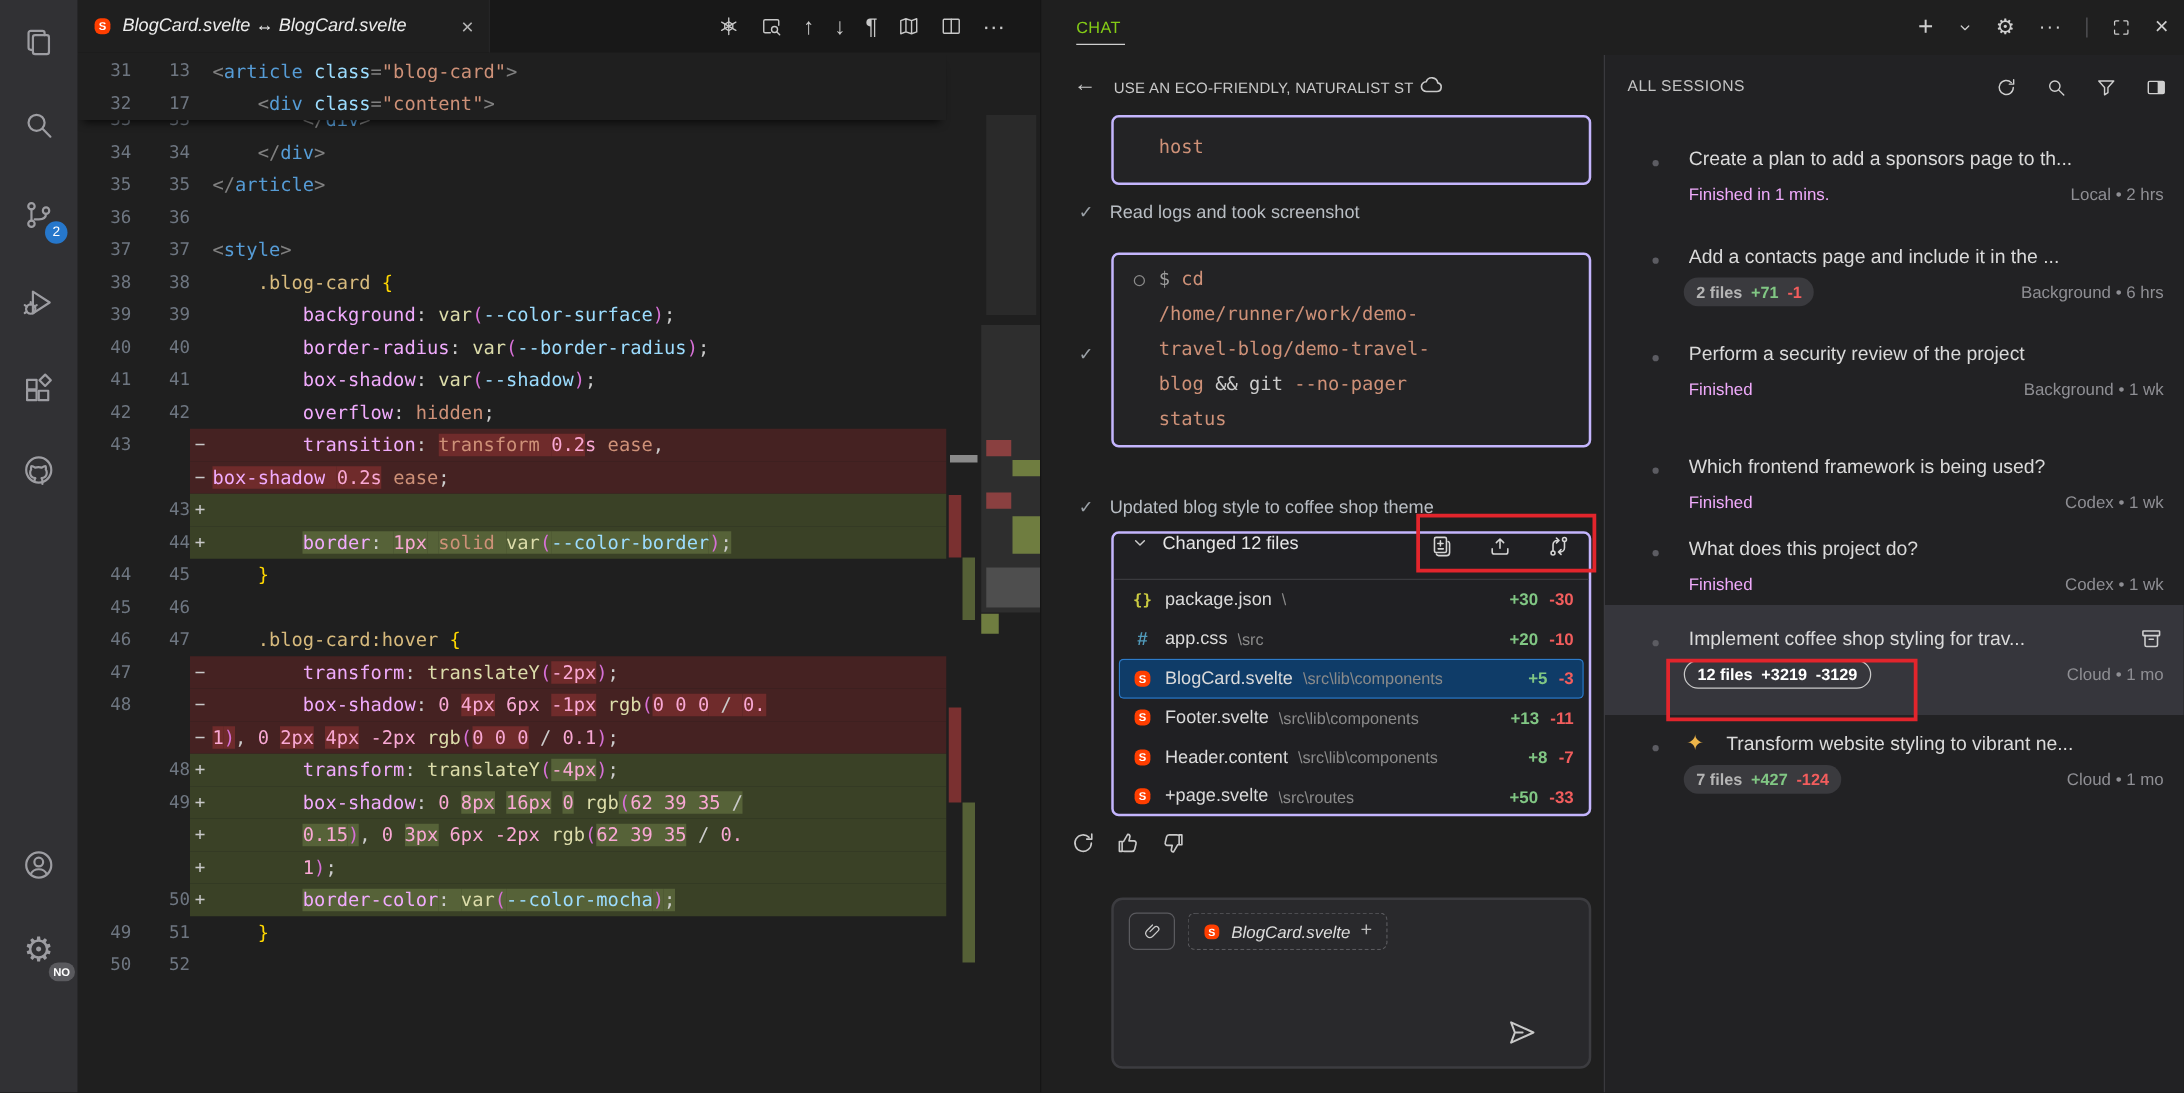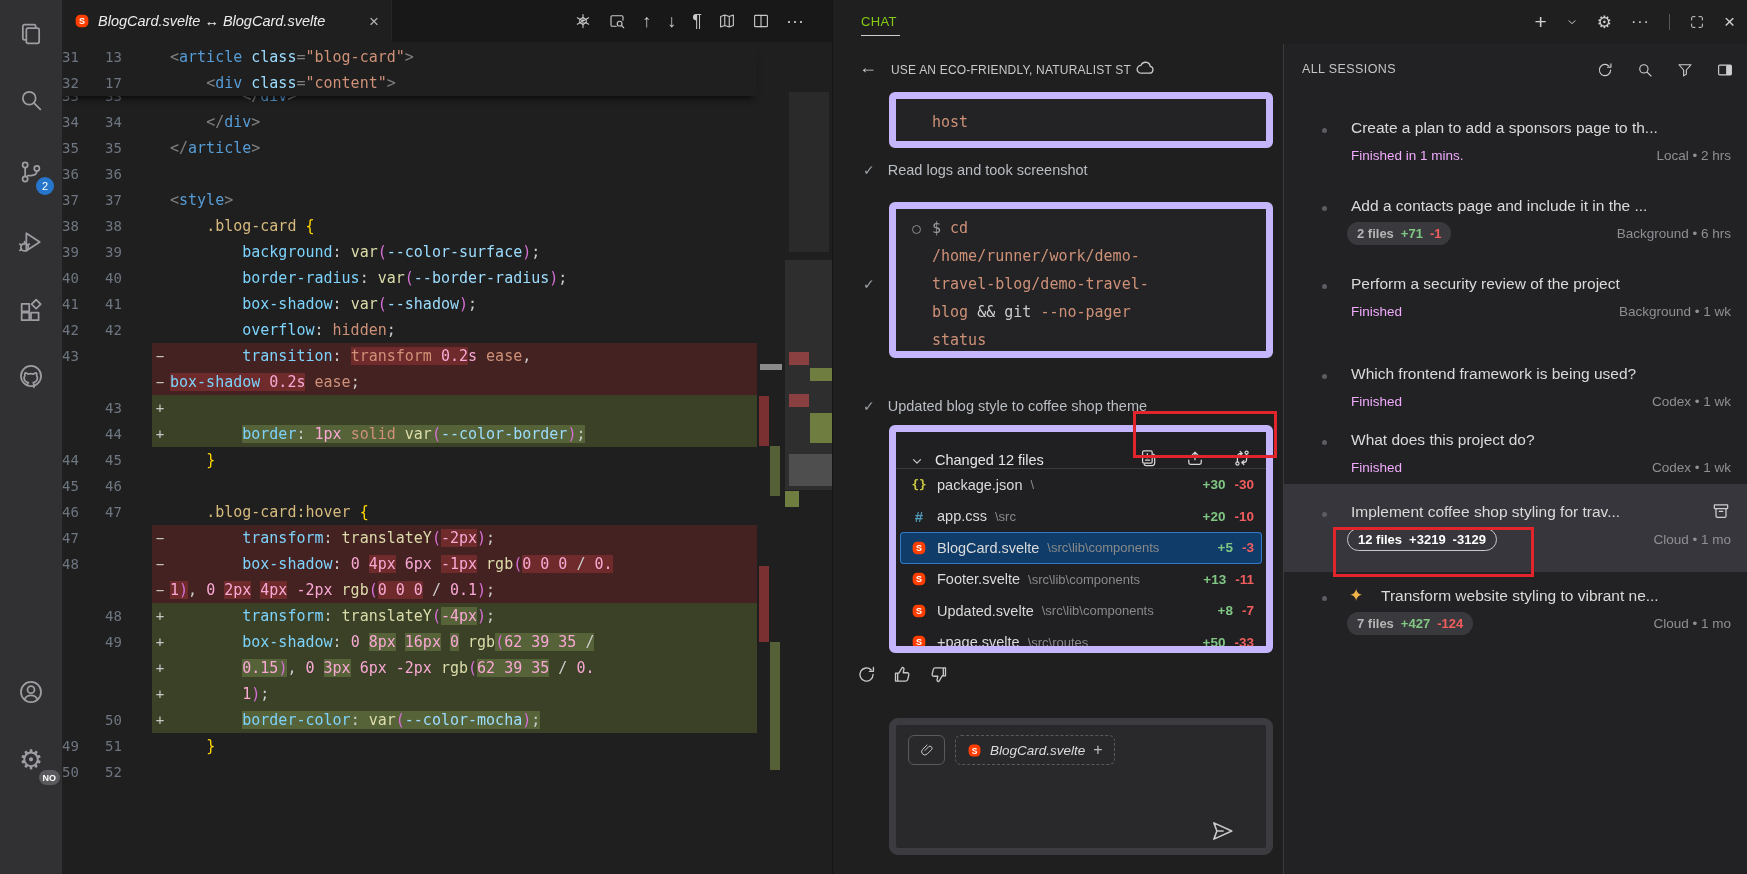--- a/index.html
+++ b/index.html
@@ -26,30 +26,30 @@
   #editor{position:absolute;left:62px;top:0;width:770px;height:874px;background:#1f1f1f}
   #tabbar{position:absolute;top:0;left:0;right:0;height:42px;background:#181818;display:flex}
   #tab{width:330px;height:42px;background:#1f1f1f;display:flex;align-items:center;padding:0 12px;gap:8px;border-right:1px solid #252526}
   #tab-title{font-style:italic;font-size:14.5px;color:#ececec;white-space:nowrap;overflow:hidden}
   #tab-close{margin-left:auto;color:#b4b4b4;font-size:17px;line-height:1;cursor:pointer}
   #editor-actions{margin-left:auto;display:flex;align-items:center;gap:16px;padding-right:28px;color:#c8c8c8}
   #editor-actions .ic{width:18px;height:18px}
   #editor-actions .tg{font-size:16px;color:#c8c8c8}
   #code{position:absolute;top:42px;left:0;right:0;bottom:0;overflow:hidden;font-family:var(--mono);font-size:15px}
   .crow{position:absolute;left:0;width:770px;height:26px;line-height:26px}
-  .ln{position:absolute;top:0;height:26px;color:#6e7681;font-size:14px;font-family:var(--mono)}
+  .ln{position:absolute;top:0;height:26px;color:#6e7681;font-size:14px;text-align:right;font-family:var(--mono)}
   .l1{left:0;width:43px}
   .l2{left:43px;width:47px}
   .sign{position:absolute;left:89px;width:18px;top:0;height:26px;color:#c8c8c8;font-size:14px;text-align:center}
   .linebg{position:absolute;left:90px;width:605px;top:0;height:26px}
   .crow.del .linebg{background:var(--delbg)}
   .crow.add .linebg{background:var(--addbg)}
   .ct{position:absolute;left:108px;top:0;margin:0;white-space:pre;font:inherit;line-height:26px}
   .p{color:#808080}.t{color:#569cd6}.a{color:#9cdcfe}.s{color:#ce9178}.w{color:#cccccc}
-  .sel{color:#d7ba7d}.br{color:#ffd700}.prop{color:#7dd3fc}.val{color:#ce9178}.num{color:#f9a8d4}.fn{color:#dcdcaa}.par{color:#d670d6}
+  .sel{color:#d7ba7d}.br{color:#ffd700}.prop{color:#f0abfc}.val{color:#ce9178}.num{color:#f9a8d4}.fn{color:#dcdcaa}.par{color:#d670d6}
   .crow.del .em{background:var(--delem)}
   .crow.add .emg{background:var(--addem)}
   #sticky{position:absolute;top:2px;left:0;right:75px;height:52px;background:#1f1f1f;z-index:3;box-shadow:0 6px 7px -4px rgba(0,0,0,.75)}
   #sticky .crow{width:695px}
   #minimap{position:absolute;top:42px;right:0;width:75px;bottom:0}
   .mblock{position:absolute}
 
   
   #titlebar{position:absolute;left:832px;top:0;right:0;height:44px;background:#1f1f1f;border-left:1px solid #151515;z-index:4}
   #chat-label{position:absolute;left:28px;top:14px;font-size:13px;color:#84cc16;letter-spacing:.3px}
@@ -57,32 +57,32 @@
   #win-actions{position:absolute;right:12px;top:0;height:44px;display:flex;align-items:center;gap:19px;color:#cfcfcf}
   #win-actions .ic{width:16px;height:16px}
   #win-actions .tg{font-size:19px;color:#cfcfcf}
   .vdiv{width:1px;height:16px;background:#58585c}
 
   
   #conv{position:absolute;left:832px;top:44px;width:451px;bottom:0;background:#1f1f1f;border-left:1px solid #151515}
   #back-arrow{position:absolute;left:26px;top:13px;font-size:18px;color:#c9c9c9;cursor:pointer}
   #task-title{position:absolute;left:58px;top:19px;width:240px;font-size:12px;color:#c9c9c9;letter-spacing:.2px;white-space:nowrap;overflow:hidden}
   #task-cloud{position:absolute;left:302px;top:13px;width:21px;height:21px;color:#c9c9c9}
-  .card{position:absolute;left:56px;width:384px;background:#232325;border:7px solid #c4b5fd;border-radius:6px}
+  .card{position:absolute;left:56px;width:384px;background:#232325;border:2px solid #c4b5fd;border-radius:6px}
   #partial-card{top:48px;height:56px;overflow:hidden}
   #partial-code{position:absolute;left:36px;top:14px;font-family:var(--mono);font-size:15px;color:#ce9178}
   .step{position:absolute;left:30px;display:flex;gap:13px;color:#b9bec4;font-size:14.5px;line-height:20px}
   .check{color:#9aa0a6;font-size:14px;font-family:"DejaVu Sans",sans-serif}
   #term-card{top:158px;height:156px}
   #term-dot{position:absolute;left:16px;top:16px;width:9px;height:9px;border:1.5px solid #8a8a8a;border-radius:50%}
   #term-lines{position:absolute;left:36px;top:5px;font-family:var(--mono);font-size:15px;line-height:28px;white-space:pre}
   .g{color:#9d9d9d}.o{color:#ce9178}.wt{color:#cccccc}
   #term-check{position:absolute;left:30px;top:232px;color:#9aa0a6;font-size:14px}
   #changes-card{top:381px;height:228px;background:#202023;overflow:hidden}
-  #ch-header{height:37px;display:flex;align-items:flex-end;padding:0 14px;border-bottom:1px solid #3a3a3e}
+  #ch-header{height:37px;display:flex;align-items:flex-start;padding:0 14px;border-bottom:1px solid #3a3a3e}
   #ch-header .chev{width:14px;height:14px;color:#cccccc}
   #ch-title{margin-left:11px;font-size:14.5px;color:#e6e6e6}
   #ch-actions{margin-left:auto;display:flex;gap:27px;color:#d6d6d6}
   #ch-actions .ic{width:20px;height:20px}
   .file-row{height:31.5px;display:flex;align-items:center;margin:0 4px;padding:0 8px 0 10px;font-size:14.5px;border-radius:4px}
   .file-row.selected{background:#0f3c68;box-shadow:inset 0 0 0 1px #2e7bc9}
   .f-icon{width:18px;display:flex;justify-content:center}
   .f-icon .ic{width:16px;height:16px}
   .f-braces{color:#cbcb41;font-weight:700;font-size:12.5px;font-family:var(--mono)}
   .f-hash{color:#519aba;font-weight:700;font-size:15px}
@@ -584,21 +584,21 @@
           </div>
           <div class="file-row">
             <span class="f-icon">
               <span class="ic" style="width:16px;height:16px">
                 <svg viewBox="0 0 24 24">
                   <rect x="2.5" y="2.5" width="19" height="19" rx="7" fill="#ff3e00" stroke="none"></rect>
                   <text x="12" y="16.8" font-size="13.5" font-weight="bold" fill="#ffffff" text-anchor="middle" font-family="Liberation Sans,sans-serif" stroke="none">S</text>
                 </svg>
               </span>
             </span>
-            <span class="f-name">Updated.svelte</span>
+            <span class="f-name">Header.content</span>
             <span class="f-path">\src\lib\components</span>
             <span class="f-add">+8</span>
             <span class="f-del">-7</span>
           </div>
           <div class="file-row">
             <span class="f-icon">
               <span class="ic" style="width:16px;height:16px">
                 <svg viewBox="0 0 24 24">
                   <rect x="2.5" y="2.5" width="19" height="19" rx="7" fill="#ff3e00" stroke="none"></rect>
                   <text x="12" y="16.8" font-size="13.5" font-weight="bold" fill="#ffffff" text-anchor="middle" font-family="Liberation Sans,sans-serif" stroke="none">S</text>

